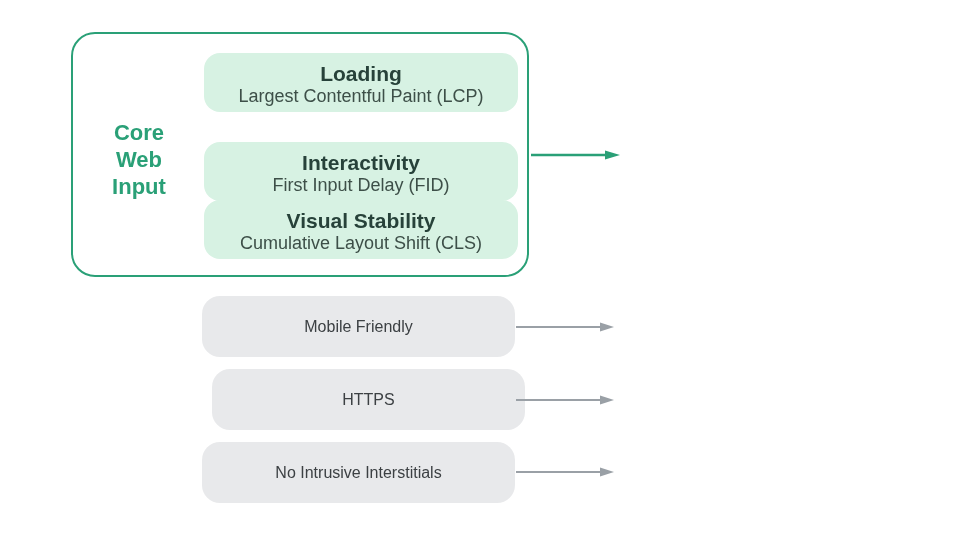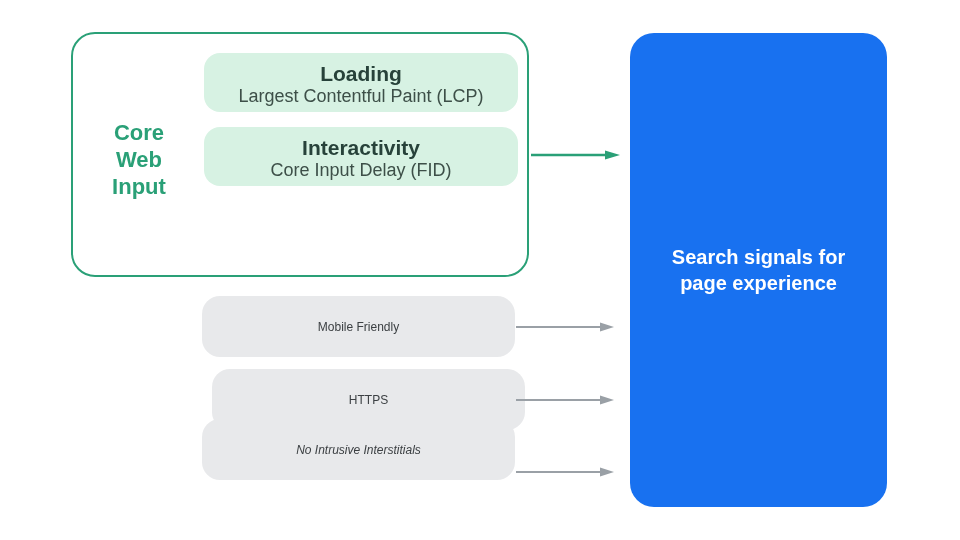--- a/index.html
+++ b/index.html
@@ -38,21 +38,21 @@
     width: 314px; height: 59px;
     background: var(--green-light);
     border-radius: 16px;
     display: flex;
     flex-direction: column;
     align-items: center;
     justify-content: center;
     text-align: center;
   }
   .vital-box.pos-0 { top: 19px; }
-  .vital-box.pos-1 { top: 93px; }
+  .vital-box.pos-1 { top: 108px; }
   .vital-box.pos-2 { top: 166px; }
   .vital-title {
     font-size: 21px;
     font-weight: 600;
     line-height: 25px;
     color: var(--vital-title);
   }
   .vital-subtitle {
     font-size: 18px;
     line-height: 17px;
@@ -63,26 +63,26 @@
   
   .signal-box {
     position: absolute;
     left: 202px;
     width: 313px; height: 61px;
     background: var(--gray-box);
     border-radius: 18px;
     display: flex;
     align-items: center;
     justify-content: center;
-    font-size: 12px;
+    font-size: 16px;
     color: var(--gray-text);
   }
   .signal-box.pos-0 { top: 296px; }
   .signal-box.pos-1 { top: 369px; margin-left: 10px; }
-  .signal-box.pos-2 { top: 419px; font-style: italic; }
+  .signal-box.pos-2 { top: 442px; }
 
   
   .result-box {
     position: absolute;
     left: 630px; top: 33px;
     width: 257px; height: 474px;
     background: var(--blue);
     border-radius: 24px;
     display: flex;
     align-items: center;
@@ -116,23 +116,27 @@
   <div class="cwv-container">
     <div class="cwv-label">Core Web Input</div>
 
     <div class="vital-box pos-0">
       <div class="vital-title">Loading</div>
       <div class="vital-subtitle">Largest Contentful Paint (LCP)</div>
     </div>
 
     <div class="vital-box pos-1">
       <div class="vital-title">Interactivity</div>
-      <div class="vital-subtitle">Core Input Delay (FID)</div>
+      <div class="vital-subtitle">First Input Delay (FID)</div>
     </div>
 
+    <div class="vital-box pos-2">
+      <div class="vital-title">Visual Stability</div>
+      <div class="vital-subtitle">Cumulative Layout Shift (CLS)</div>
+    </div>
   </div>
 
   <svg class="arrow arrow-green" width="90" height="12">
     <line x1="0" y1="6" x2="76" y2="6"></line>
     <polygon points="74,1.5 89,6 74,10.5"></polygon>
   </svg>
 
   <div class="signal-box pos-0">
     <span>Mobile Friendly</span>
   </div>
@@ -149,17 +153,14 @@
   </svg>
   <svg class="arrow arrow-gray pos-1" width="100" height="12">
     <line x1="0" y1="6" x2="85" y2="6"></line>
     <polygon points="84,1.5 98,6 84,10.5"></polygon>
   </svg>
   <svg class="arrow arrow-gray pos-2" width="100" height="12">
     <line x1="0" y1="6" x2="85" y2="6"></line>
     <polygon points="84,1.5 98,6 84,10.5"></polygon>
   </svg>
 
-  <div class="result-box">
-    <div class="result-label">Search signals for page experience</div>
-  </div>
 
 </div>
 
 </body></html>

